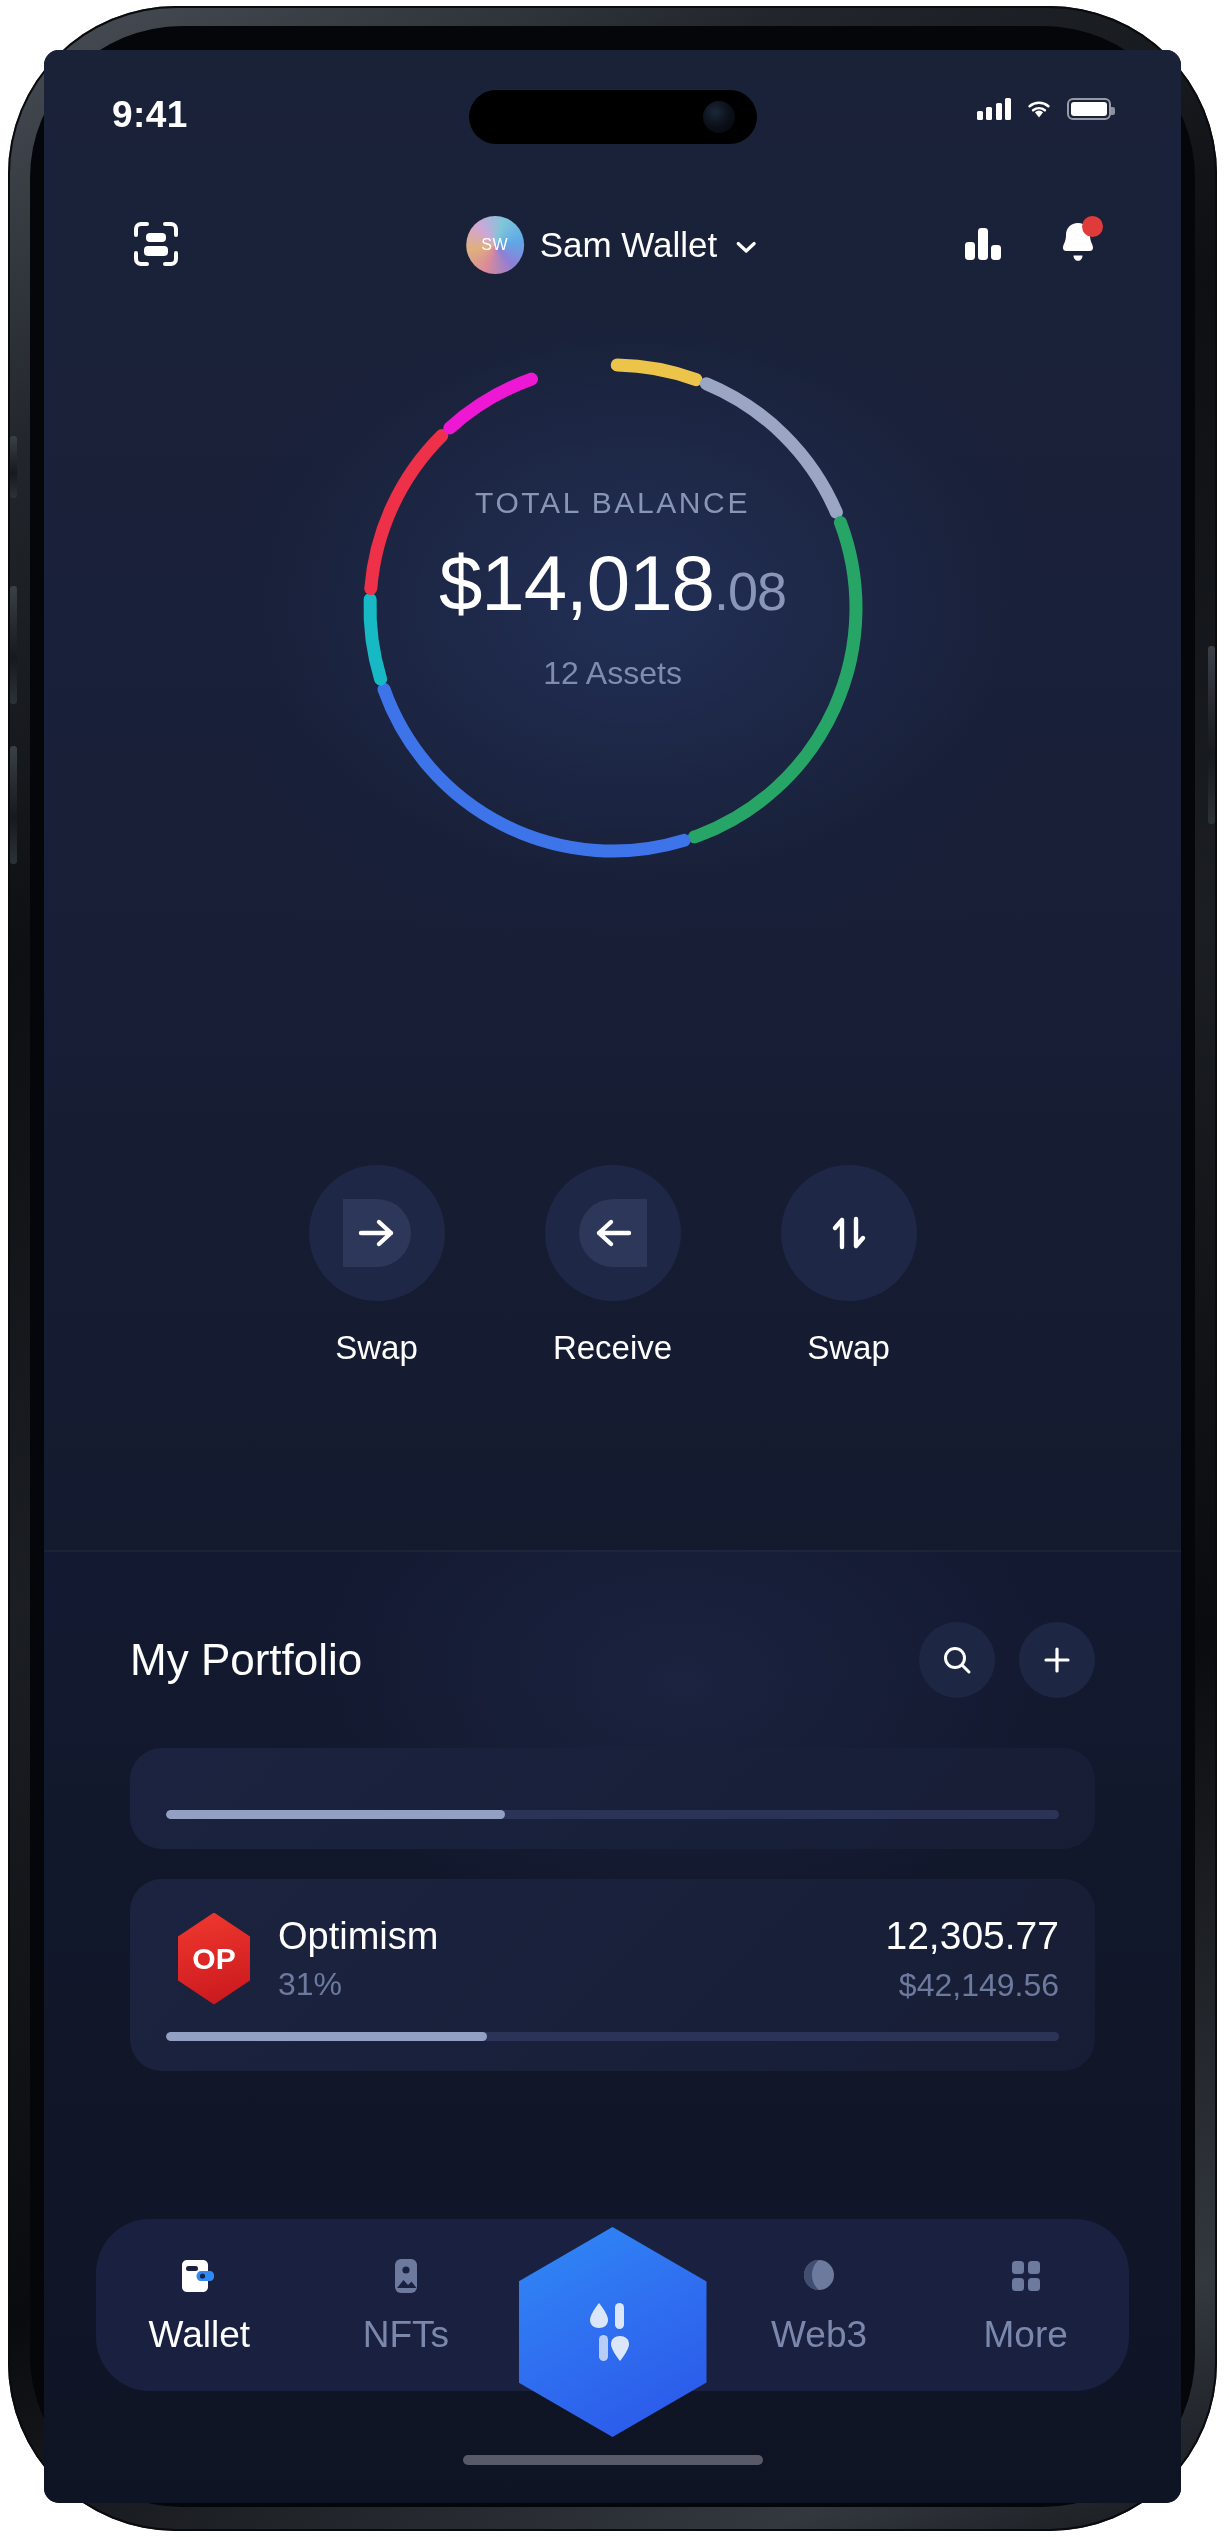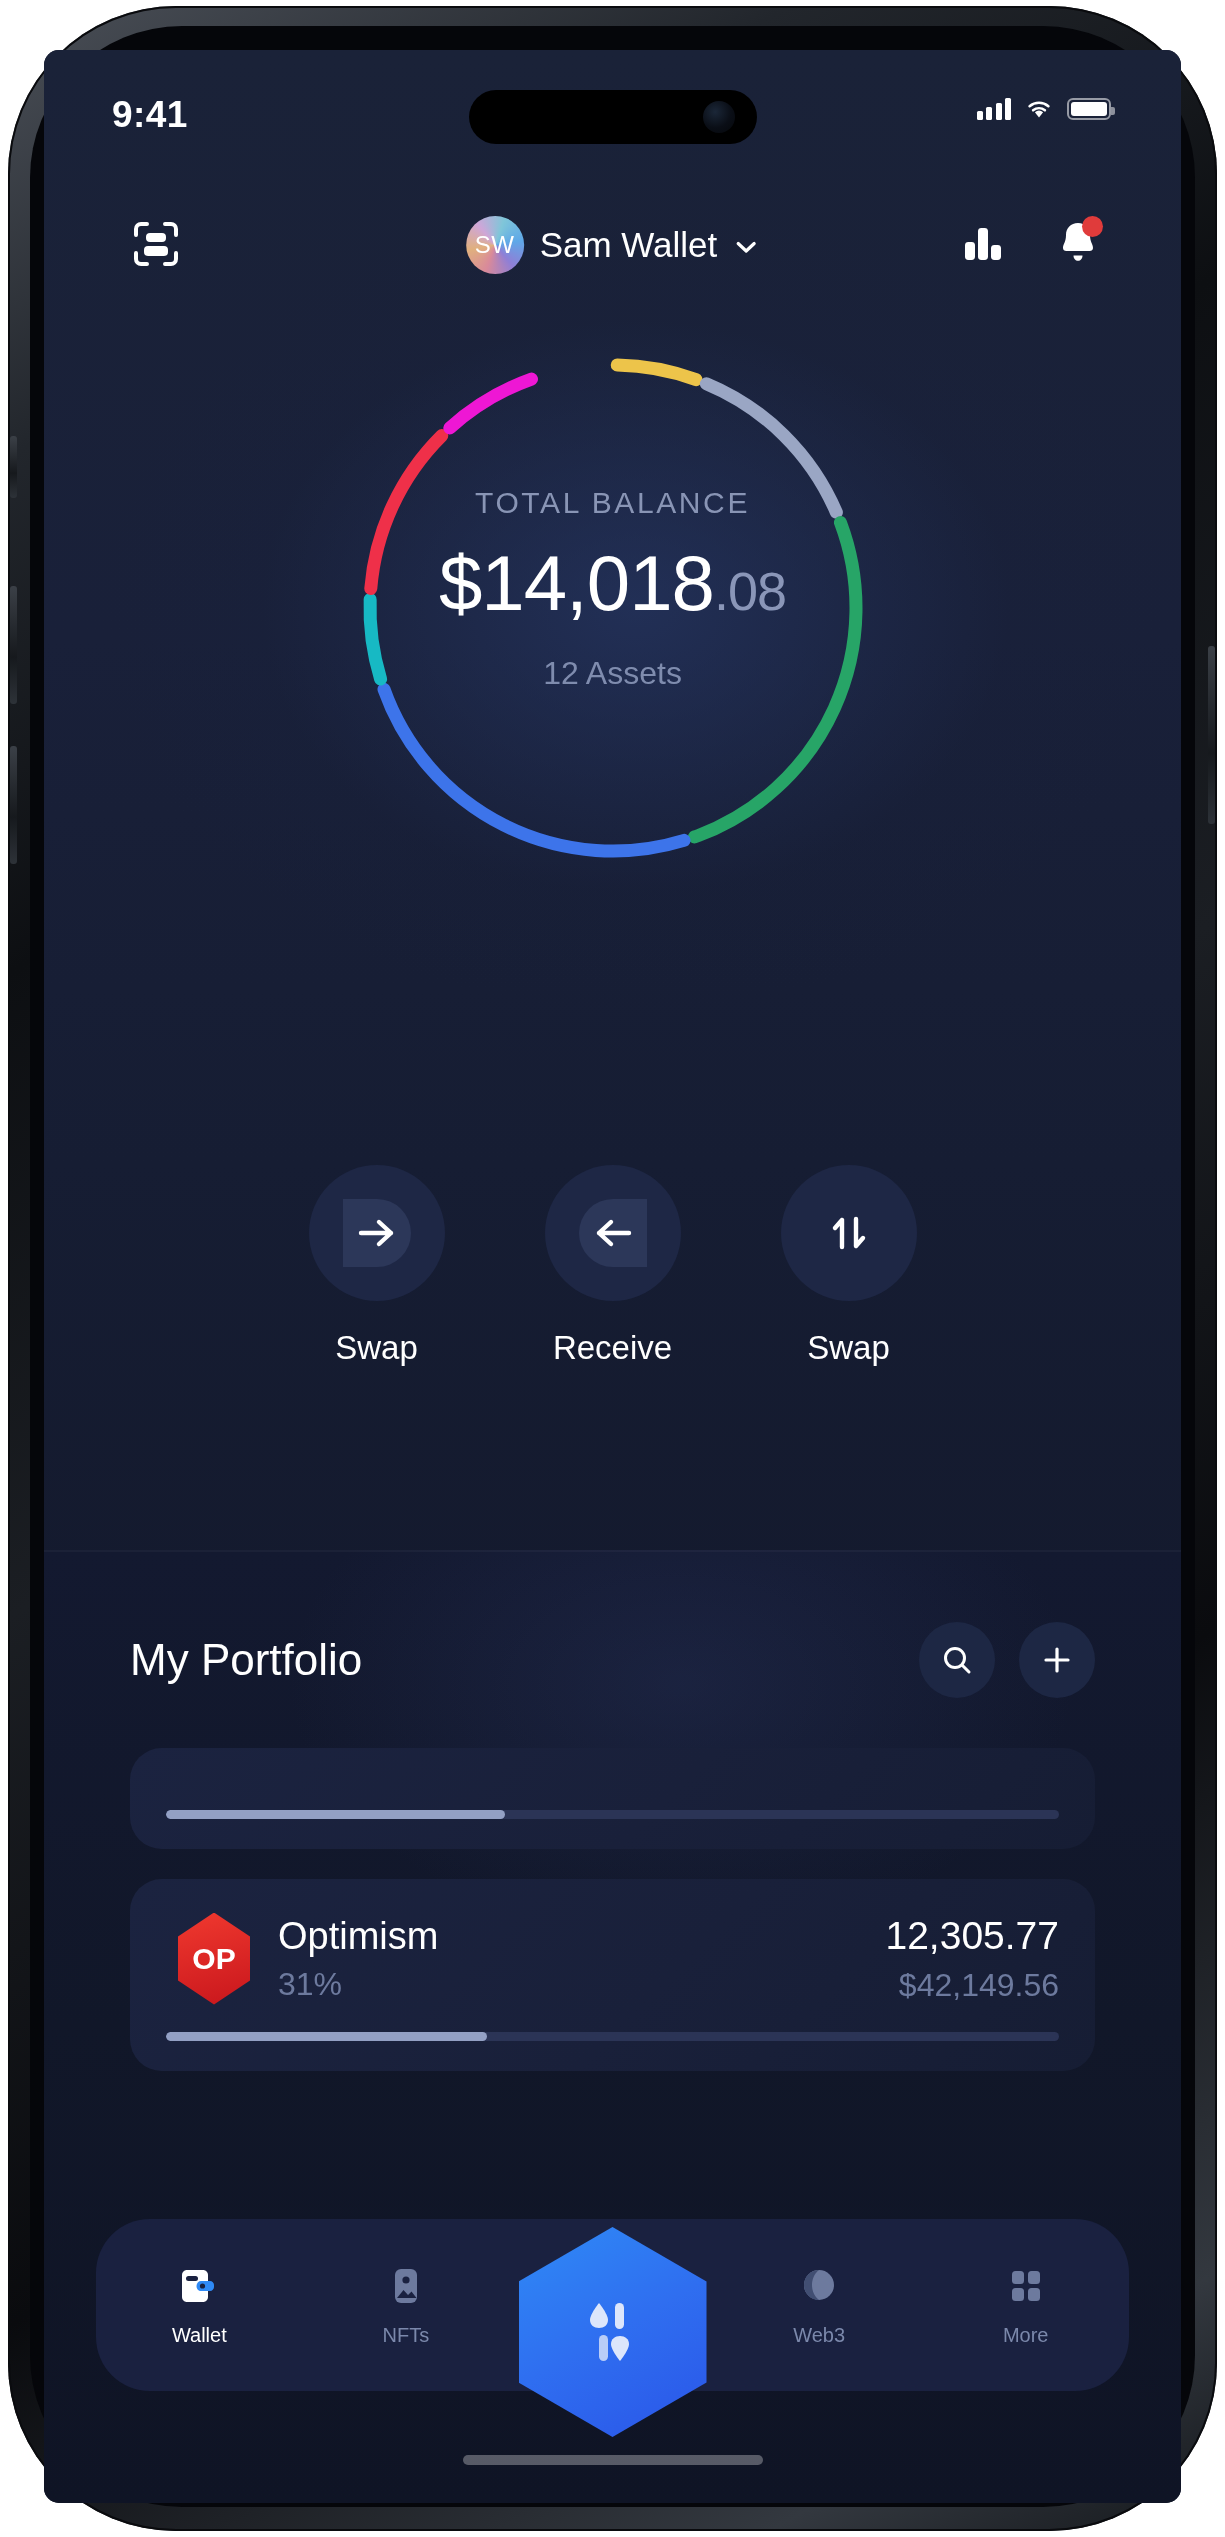--- a/index.html
+++ b/index.html
@@ -120,21 +120,21 @@
   }
   .hdr-scan { position: absolute; left: 88px; top: 20px; width: 48px; height: 48px; }
   .hdr-center {
     position: absolute; left: 50%; transform: translateX(-50%);
     top: 16px; display: flex; align-items: center; gap: 16px;
   }
   .avatar {
     width: 58px; height: 58px; border-radius: 50%;
     background: conic-gradient(from 200deg, #d98a9a, #e0b07e, #cfa6d8, #7fc6d9, #5fa8e8, #8f7fd6, #d98a9a);
     display: flex; align-items: center; justify-content: center;
-    font-size: 24px; color: #ffffff; letter-spacing: 0.5px; text-align: center;
+    font-size: 16px; color: #ffffff; letter-spacing: 0.5px; text-align: center;
   }
   .wallet-name { font-size: 35px; color: #ffffff; font-weight: 500; }
   .chev { width: 26px; height: 26px; margin-top: 4px; }
   .hdr-right {
     position: absolute; right: 80px; top: 18px;
     display: flex; align-items: center; gap: 50px;
   }
   .ic-bars { width: 44px; height: 44px; }
   .ic-bell { width: 46px; height: 48px; position: relative; }
   .bell-dot {
@@ -241,21 +241,21 @@
     position: absolute; left: 52px; bottom: 112px; width: 1033px; height: 172px;
     background: #1a2140;
     border-radius: 54px;
     display: flex; align-items: center;
     z-index: 30;
   }
   .tab {
     flex: 1; text-align: center;
     display: flex; flex-direction: column; align-items: center; gap: 16px;
   }
-  .tab-label { font-size: 20px; color: #7b88ab; }
+  .tab-label { font-size: 37px; color: #7b88ab; }
   .tab.active .tab-label { color: #ffffff; }
   .tab.spacer { visibility: hidden; }
   .fab {
     position: absolute; left: 50%; transform: translateX(-50%);
     bottom: 66px; width: 188px; height: 210px;
     background: linear-gradient(150deg,#2f8af6 0%, #2f6ef0 50%, #2a55e8 100%);
     clip-path: polygon(50% 0%, 100% 26%, 100% 74%, 50% 100%, 0% 74%, 0% 26%);
     display: flex; align-items: center; justify-content: center;
     z-index: 40;
   }

